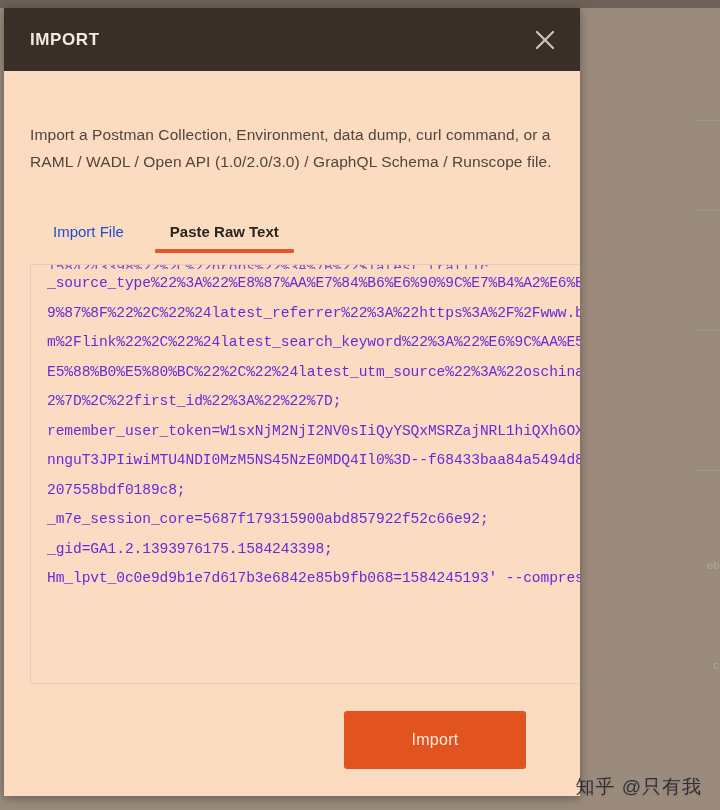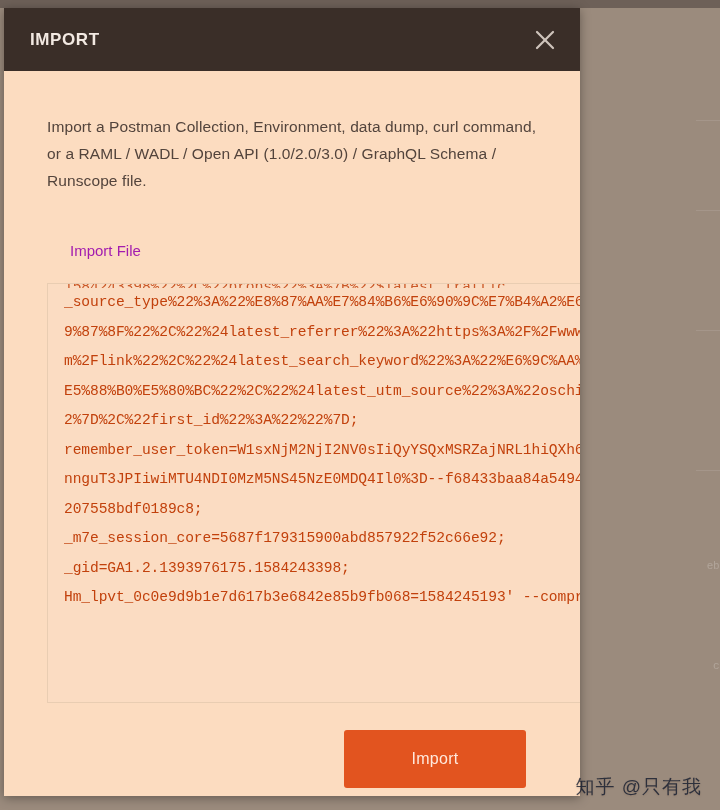--- a/index.html
+++ b/index.html
@@ -74,23 +74,22 @@
     width: 34px;
     height: 34px;
     display: flex;
     align-items: center;
     justify-content: center;
     cursor: pointer;
   }
   .close-icon svg { display: block; }
 
   .modal-body {
-    padding: 0 26px;
+    padding: 8px 26px;
     box-sizing: border-box;
-    margin-left: 17px;
   }
 
   .desc {
     color: #53443c;
     font-size: 15.5px;
     line-height: 27px;
     padding-top: 42px;
     letter-spacing: 0.1px;
     max-width: 640px;
   }
@@ -99,21 +98,21 @@
   .tabs {
     display: flex;
     align-items: flex-end;
     margin-top: 32px;
     height: 46px;
   }
   .tab {
     position: relative;
     padding: 0 23px 13px 23px;
     font-size: 15px;
-    color: #a21caf;
+    color: #1d4ed8;
     cursor: pointer;
     white-space: nowrap;
   }
   .tab.active {
     color: #2d241f;
     font-weight: bold;
   }
   .tab .tab-underline {
     display: none;
     position: absolute;
@@ -135,21 +134,21 @@
     border: 1px solid #e9cdb2;
     background: #fbdcc2;
     box-sizing: border-box;
     overflow: hidden;
   }
   .raw-text {
     position: absolute;
     left: 16px;
     top: -11px;
     width: 600px;
-    color: #c2410c;
+    color: #6d28d9;
     font-family: "Liberation Mono", monospace;
     font-size: 14.6px;
     line-height: 29.5px;
     white-space: pre-wrap;
     word-break: break-all;
     letter-spacing: -0.1px;
   }
   .raw-text .clipped-line {
     display: block;
     height: 15px;
@@ -254,20 +253,24 @@
 
     <div class="modal-body">
 
       <div class="desc">Import a Postman Collection, Environment, data dump, curl command, or a RAML / WADL / Open API (1.0/2.0/3.0) / GraphQL Schema / Runscope file.</div>
 
       <div class="tabs">
         <div class="tab">
           <span>Import File</span>
           
         </div>
+        <div class="tab active">
+          <span>Paste Raw Text</span>
+          <span class="tab-underline"></span>
+        </div>
       </div>
 
       <div class="textarea-wrap">
         <div class="raw-text"><span class="clipped-line">1584243398%22%2C%22props%22%3A%7B%22$latest_traffic</span><span>_source_type%22%3A%22%E8%87%AA%E7%84%B6%E6%90%9C%E7%B4%A2%E6%B5%81%E9%87%8F%22%2C%22%24latest_referrer%22%3A%22https%3A%2F%2Fwww.baidu.com%2Flink%22%2C%22%24latest_search_keyword%22%3A%22%E6%9C%AA%E5%8F%96%E5%88%B0%E5%80%BC%22%2C%22%24latest_utm_source%22%3A%22oschina-app%22%7D%2C%22first_id%22%3A%22%22%7D;
 remember_user_token=W1sxNjM2NjI2NV0sIiQyYSQxMSRZajNRL1hiQXh6OXJic1Q5NnnguT3JPIiwiMTU4NDI0MzM5NS45NzE0MDQ4Il0%3D--f68433baa84a5494d8fc22eb9207558bdf0189c8;
 _m7e_session_core=5687f179315900abd857922f52c66e92;
 _gid=GA1.2.1393976175.1584243398;
 Hm_lpvt_0c0e9d9b1e7d617b3e6842e85b9fb068=1584245193' --compressed</span></div>
 
         <div class="ta-scrollbar">

